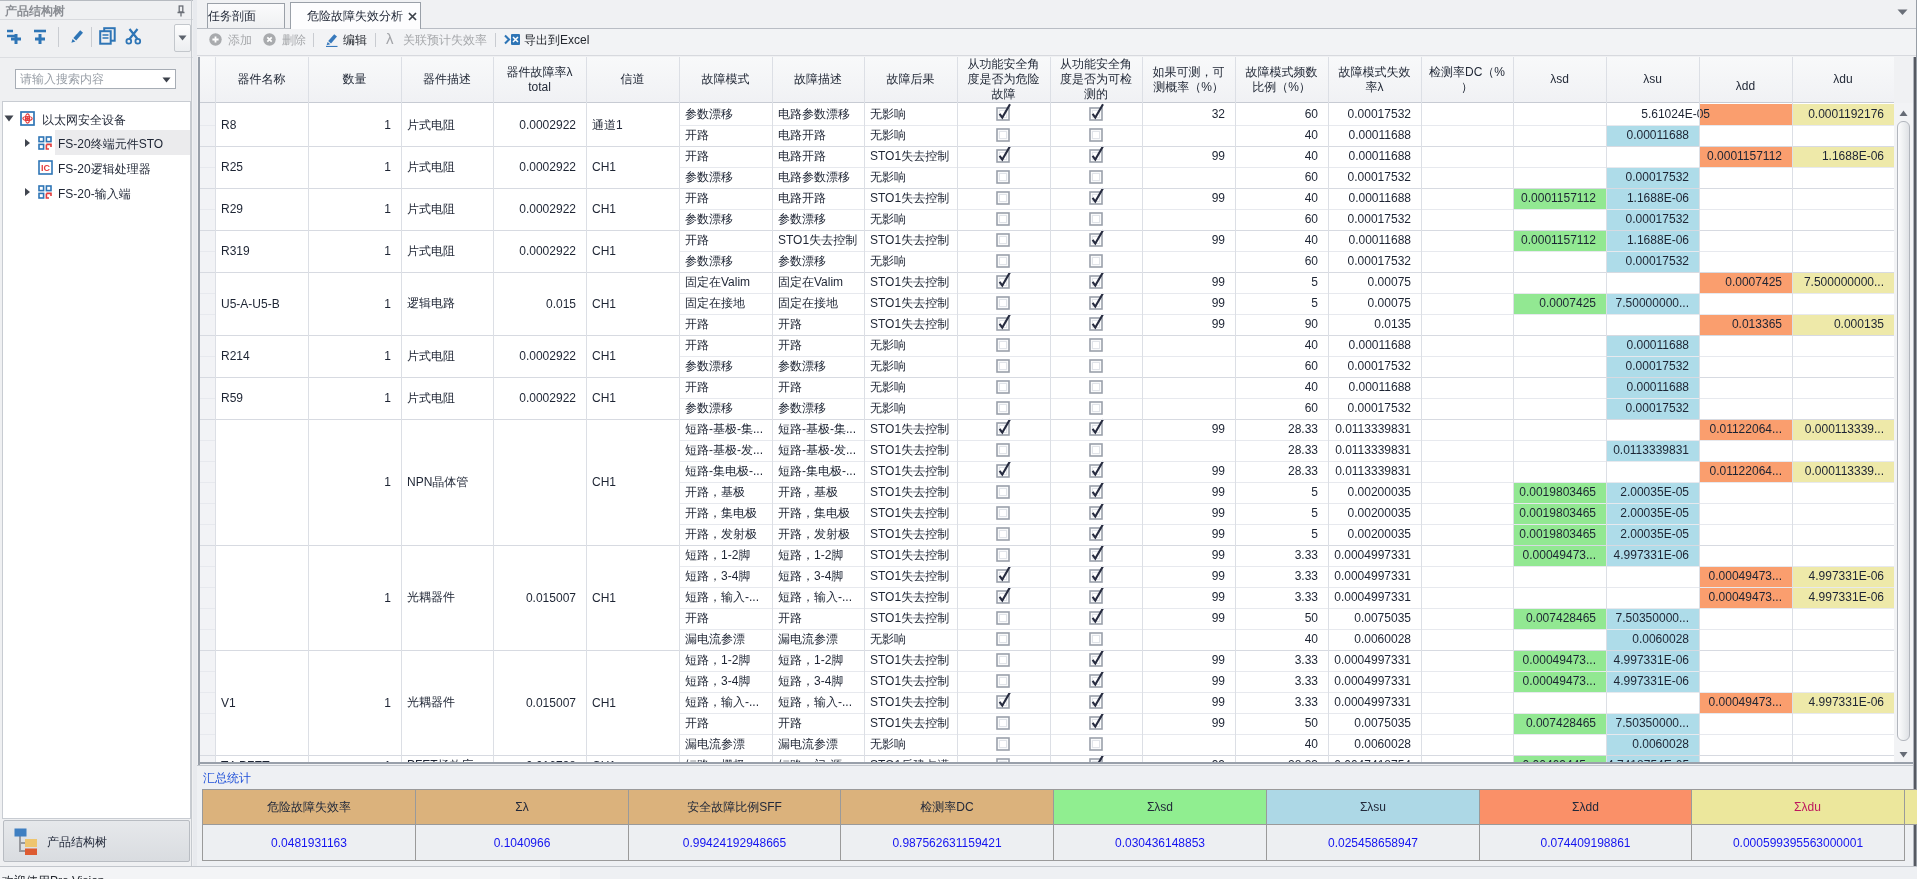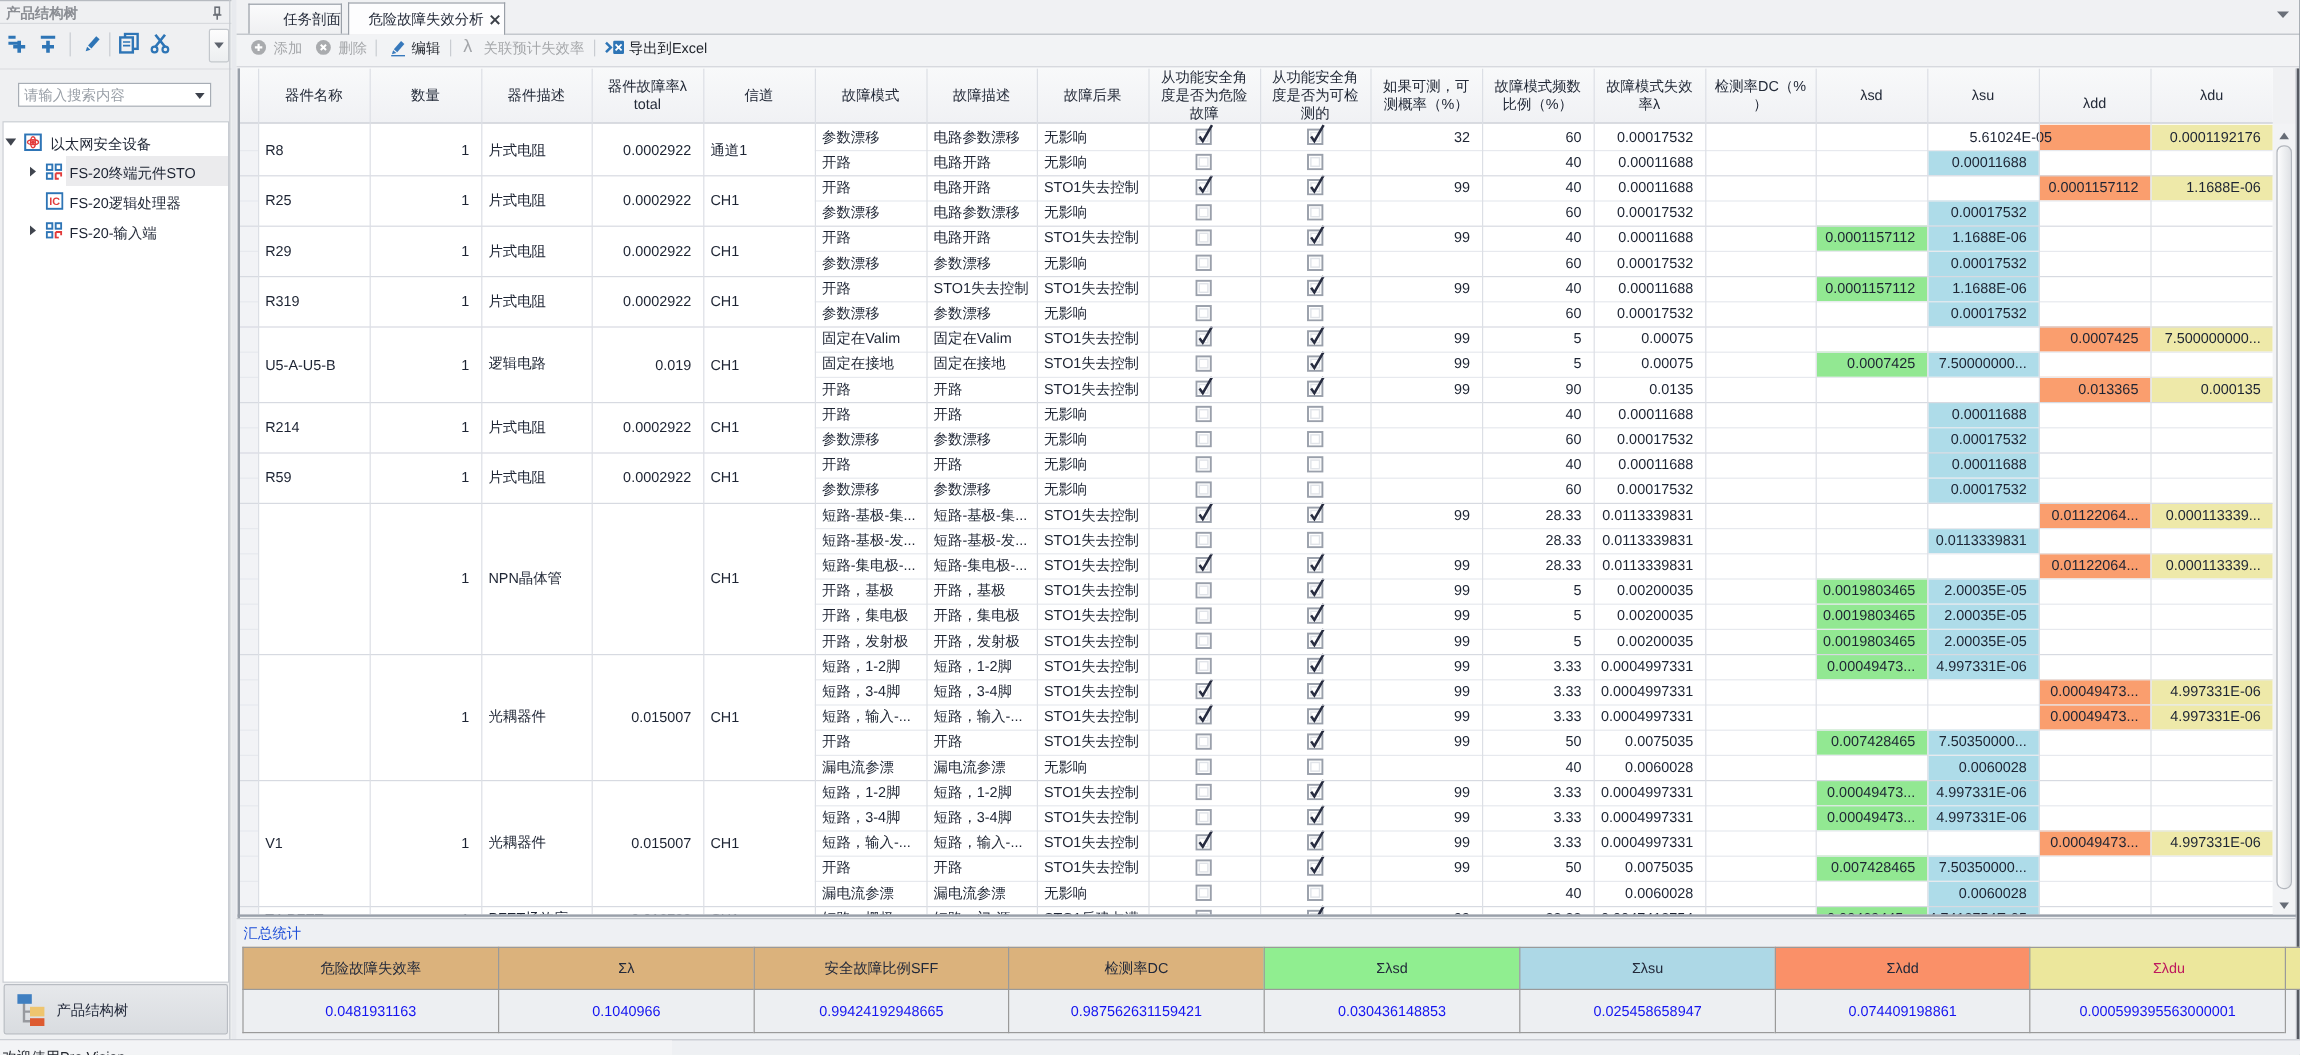--- a/index.html
+++ b/index.html
@@ -12,21 +12,21 @@
 .bgc{position:absolute}
 .cb{position:absolute}
 .hdr{position:absolute;display:flex;align-items:center;justify-content:center;
  text-align:center;line-height:15px;color:#232a38;overflow:hidden}
 .merged{position:absolute;display:flex;align-items:center;overflow:hidden;white-space:nowrap}
 .tbtn{position:absolute;top:0;height:32px;line-height:32px;white-space:nowrap}
 </style></head><body>
 
 <div class="abs" style="left:197px;top:0;width:1720px;height:866px;background:#f0f1f3"></div>
 <div class="abs" style="left:197px;top:28px;width:1720px;height:28px;background:#f2f3f5;border-top:1px solid #b9bdc4;border-bottom:1px solid #d7d9de"></div>
-<div class="abs" style="left:207px;top:3px;width:78px;height:25px;background:linear-gradient(#fbfbfc,#eff0f2);border:1px solid #9aa0a8;border-bottom:none;text-align:right;line-height:25px">任务剖面</div>
+<div class="abs" style="left:207px;top:3px;width:78px;height:25px;background:linear-gradient(#fbfbfc,#eff0f2);border:1px solid #9aa0a8;border-bottom:none;text-align:left;line-height:25px">任务剖面</div>
 <div class="abs" style="left:290px;top:2px;width:131px;height:27px;background:#fdfdfe;border:1px solid #9aa0a8;border-bottom:none;line-height:26px;padding-left:16px">危险故障失效分析<svg class="abs" style="left:117px;top:9px" width="9" height="9" viewBox="0 0 9 9">
       <path d="M1 1 L8 8 M8 1 L1 8" stroke="#3c4149" stroke-width="1.7"></path>
     </svg></div>
 <svg class="abs" style="left:1897px;top:9px" width="11" height="7" viewBox="0 0 11 7">
     <path d="M0.5 0.5 L10.5 0.5 L5.5 6 Z" fill="#6a6f78"></path>
   </svg>
 <svg class="abs" style="left:209px;top:33px" width="13" height="13" viewBox="0 0 13 13">
     <circle cx="6.5" cy="6.5" r="6.2" fill="#a9abae"></circle>
     <path d="M6.5 3.4 V9.6 M3.4 6.5 H9.6" stroke="#fff" stroke-width="1.8"></path>
   </svg>
@@ -232,21 +232,21 @@
 <rect x="1" y="5" width="12" height="12" fill="#fff" stroke="#9aa0ab" stroke-width="1.6"></rect>
 <rect x="3.4" y="7.4" width="7.2" height="7.2" fill="none" stroke="#e1e4e9" stroke-width="1.2"></rect>
 </svg>
       <div class="cell num" style="left:1236px;top:251px;width:87px;padding-right:5px">60</div>
       <div class="cell num" style="left:1329px;top:251px;width:87px;padding-right:5px">0.00017532</div>
       <div class="bgc" style="left:1607px;top:251px;width:92px;height:21px;background:#aedce9"></div>
       <div class="cell num" style="left:1607px;top:251px;width:87px;padding-right:5px">0.00017532</div>
       <div class="merged" style="left:216px;top:272px;width:87px;height:63px;padding-left:5px">U5-A-U5-B</div>
       <div class="merged" style="left:309px;top:272px;width:87px;height:63px;justify-content:flex-end;padding-right:5px">1</div>
       <div class="merged" style="left:402px;top:272px;width:86px;height:63px;padding-left:5px">逻辑电路</div>
-      <div class="merged" style="left:494px;top:272px;width:87px;height:63px;justify-content:flex-end;padding-right:5px">0.019</div>
+      <div class="merged" style="left:494px;top:272px;width:87px;height:63px;justify-content:flex-end;padding-right:5px">0.015</div>
       <div class="merged" style="left:587px;top:272px;width:87px;height:63px;padding-left:5px">CH1</div>
       <div class="cell" style="left:680px;top:272px;width:87px;padding-left:5px">固定在Valim</div>
       <div class="cell" style="left:773px;top:272px;width:86px;padding-left:5px">固定在Valim</div>
       <div class="cell" style="left:865px;top:272px;width:87px;padding-left:5px">STO1失去控制</div>
       <svg class="cb" style="left:996px;top:271px" width="16" height="18" viewBox="0 0 16 18">
 <rect x="1" y="5" width="12" height="12" fill="#fff" stroke="#9aa0ab" stroke-width="1.6"></rect>
 <rect x="3.4" y="7.4" width="7.2" height="7.2" fill="none" stroke="#e1e4e9" stroke-width="1.2"></rect>
 <path d="M3.6 10.8 L6.3 14.6 L14.0 1.2" fill="none" stroke="#262b3f" stroke-width="2.1"></path>
       </svg>
       <svg class="cb" style="left:1089px;top:271px" width="16" height="18" viewBox="0 0 16 18">

